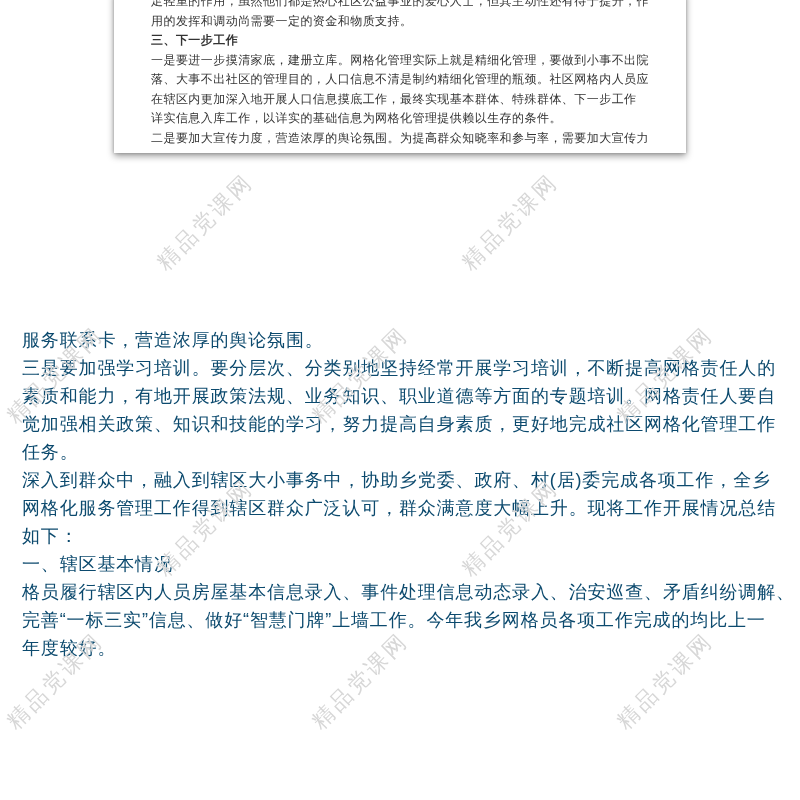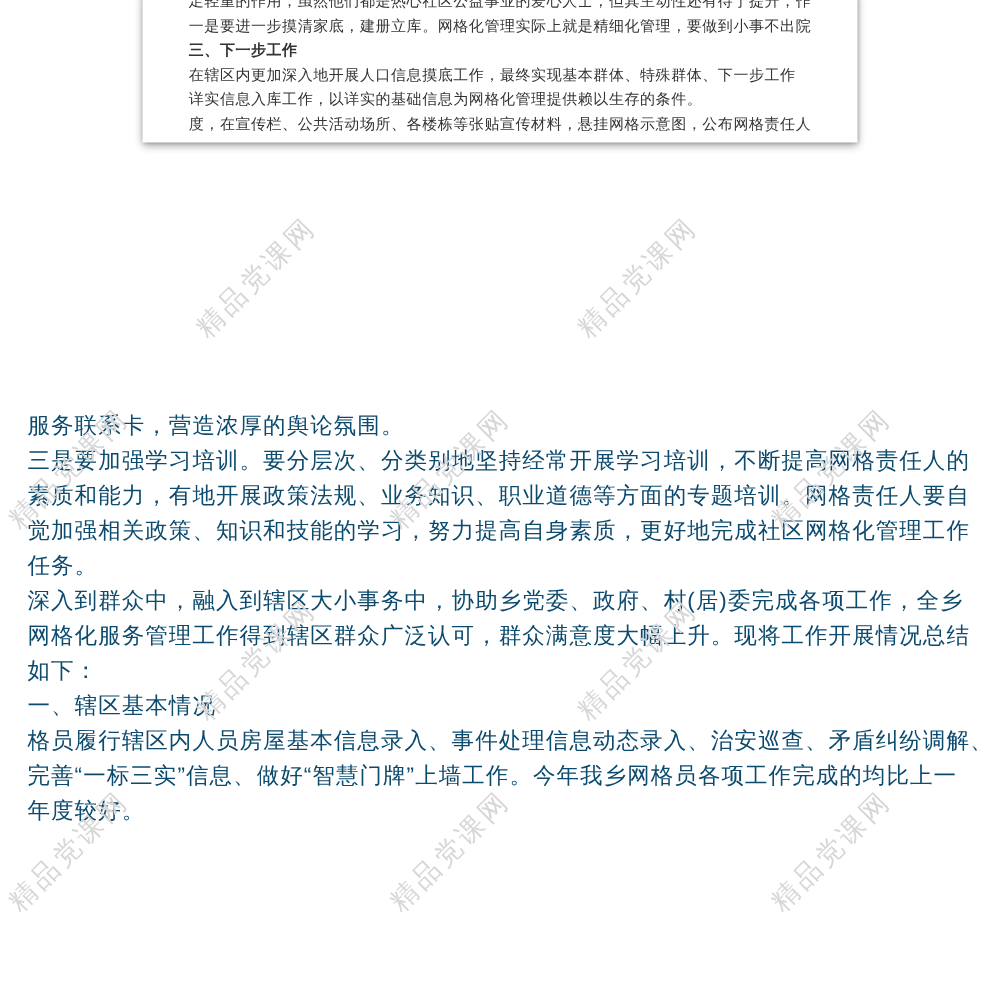--- a/index.html
+++ b/index.html
@@ -69,25 +69,27 @@
     <div class="watermark" style="left: 665px; top: 375px; color: rgb(215, 215, 215);">精品党课网</div>
     <div class="watermark" style="left: 205px; top: 528px; color: rgb(215, 215, 215);">精品党课网</div>
     <div class="watermark" style="left: 510px; top: 528px; color: rgb(215, 215, 215);">精品党课网</div>
     <div class="watermark" style="left: 55px; top: 681px; color: rgb(215, 215, 215);">精品党课网</div>
     <div class="watermark" style="left: 360px; top: 681px; color: rgb(215, 215, 215);">精品党课网</div>
     <div class="watermark" style="left: 665px; top: 681px; color: rgb(215, 215, 215);">精品党课网</div>
   </div>
 
 <div id="page-fragment">
     <div class="frag-line">足轻重的作用，虽然他们都是热心社区公益事业的爱心人士，但其主动性还有待于提升，作</div>
+    <div class="frag-line">用的发挥和调动尚需要一定的资金和物质支持。</div>
+    <div class="frag-line bold">三、下一步工作</div>
     <div class="frag-line">一是要进一步摸清家底，建册立库。网格化管理实际上就是精细化管理，要做到小事不出院</div>
-    <div class="frag-line bold">三、下一步工作</div>
+    <div class="frag-line">落、大事不出社区的管理目的，人口信息不清是制约精细化管理的瓶颈。社区网格内人员应</div>
     <div class="frag-line">在辖区内更加深入地开展人口信息摸底工作，最终实现基本群体、特殊群体、下一步工作</div>
     <div class="frag-line">详实信息入库工作，以详实的基础信息为网格化管理提供赖以生存的条件。</div>
-    <div class="frag-line">度，在宣传栏、公共活动场所、各楼栋等张贴宣传材料，悬挂网格示意图，公布网格责任人</div>
+    <div class="frag-line">二是要加大宣传力度，营造浓厚的舆论氛围。为提高群众知晓率和参与率，需要加大宣传力</div>
   </div>
 
 <div id="document-body">
     <div class="body-line">服务联系卡，营造浓厚的舆论氛围。</div>
     <div class="body-line">三是要加强学习培训。要分层次、分类别地坚持经常开展学习培训，不断提高网格责任人的</div>
     <div class="body-line">素质和能力，有地开展政策法规、业务知识、职业道德等方面的专题培训。网格责任人要自</div>
     <div class="body-line">觉加强相关政策、知识和技能的学习，努力提高自身素质，更好地完成社区网格化管理工作</div>
     <div class="body-line">任务。</div>
     <div class="body-line">深入到群众中，融入到辖区大小事务中，协助乡党委、政府、村(居)委完成各项工作，全乡</div>
     <div class="body-line">网格化服务管理工作得到辖区群众广泛认可，群众满意度大幅上升。现将工作开展情况总结</div>

